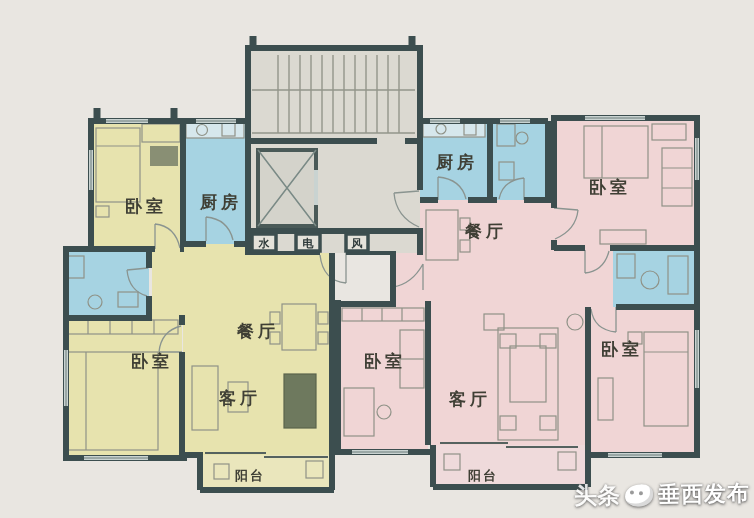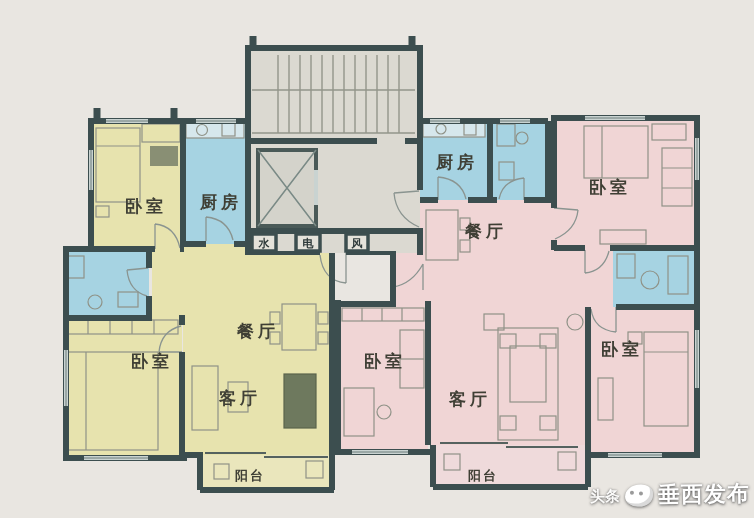--- a/index.html
+++ b/index.html
@@ -9,21 +9,21 @@
     font-family:"Liberation Sans","DejaVu Sans",sans-serif;
   }
   .stage svg{position:absolute;left:0;top:0;}
   .room-label{font-weight:bold;letter-spacing:4px;}
   .watermark{
     position:absolute;right:4px;bottom:8px;display:flex;align-items:center;gap:5px;
     color:#ffffff;font-weight:bold;transform:rotate(-1deg);
     text-shadow:0 1px 3px rgba(70,70,70,.85),0 0 2px rgba(90,90,90,.7);
     pointer-events:none;
   }
-  .watermark .brand{font-size:15px;opacity:.85;}
+  .watermark .brand{font-size:23px;opacity:.85;}
   .watermark .publisher{font-size:22px;letter-spacing:1px;}
   .wm-logo{
     width:28px;height:22px;background:#fff;border-radius:60% 45% 55% 50%;
     box-shadow:0 1px 3px rgba(70,70,70,.8), inset -3px -3px 0 rgba(150,150,150,.35);
     position:relative;
   }
   .wm-logo::after{content:"";position:absolute;left:5px;top:6px;width:4px;height:4px;border-radius:50%;background:#9a9a9a;box-shadow:9px 1px 0 #9a9a9a;}
 </style>
 </head>
 <body>

